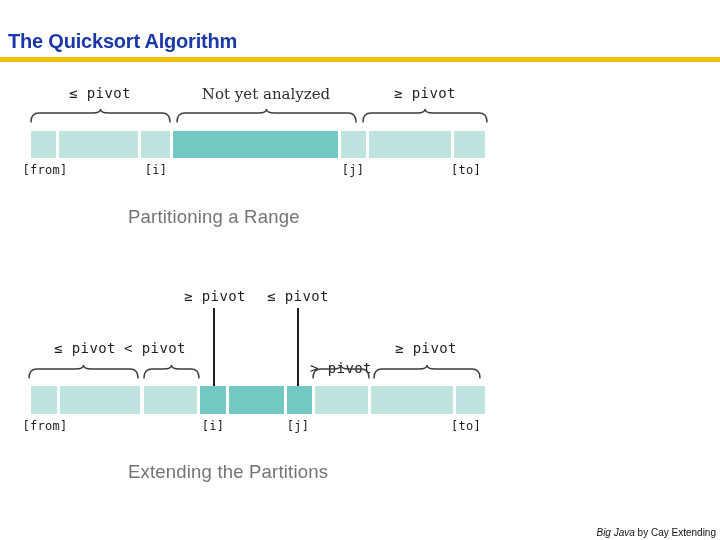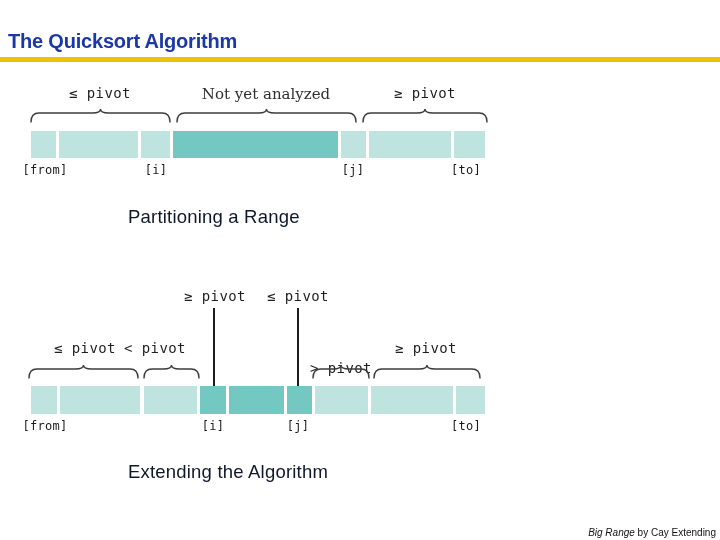--- a/index.html
+++ b/index.html
@@ -31,21 +31,21 @@
   .cell { position:absolute; }
   .cell.light { background:var(--c-cell_light, #bfe3df); }
   .cell.dark  { background:var(--c-cell_dark, #74c8c2); }
   .idx {
     position:absolute; transform:translateX(-50%);
     font-family:"DejaVu Sans Mono", monospace; font-size:12px;
     letter-spacing:0.3px; color:#1b1b1b; white-space:nowrap;
   }
   .caption {
     position:absolute; left:128px; font-size:18.5px; letter-spacing:0.2px;
-    color:#0f172a; white-space:nowrap;
+    color:#737373; white-space:nowrap;
   }
   .pointer-line { position:absolute; width:2px; background:#1c1c1c; }
   .footer {
     position:absolute; right:4px; top:500px; text-align:right;
     font-size:10px; line-height:13px; color:#111; white-space:pre;
   }
 </style>
 </head>
 <body>
 
@@ -119,21 +119,21 @@
     <div class="cell dark" style="left:287px; top:386px; width:25px; height:28px;"></div>
     <div class="cell light" style="left:315px; top:386px; width:53px; height:28px;"></div>
     <div class="cell light" style="left:371px; top:386px; width:82px; height:28px;"></div>
     <div class="cell light" style="left:456px; top:386px; width:29px; height:28px;"></div>
 
     <span class="idx" style="left:45px;  top:419px;">[from]</span>
     <span class="idx" style="left:213px; top:419px;">[i]</span>
     <span class="idx" style="left:298px; top:419px;">[j]</span>
     <span class="idx" style="left:466px; top:419px;">[to]</span>
 
-    <div class="caption" style="top:461px;">Extending the Algorithm</div>
+    <div class="caption" style="top:461px;">Extending the Partitions</div>
   </div>
 
   <div class="footer">
-    <div><i>Big Range</i><span> by Cay Extending</span></div>
+    <div><i>Big Java</i><span> by Cay Extending</span></div>
     
   </div>
 
 </div>
 
 </body></html>

